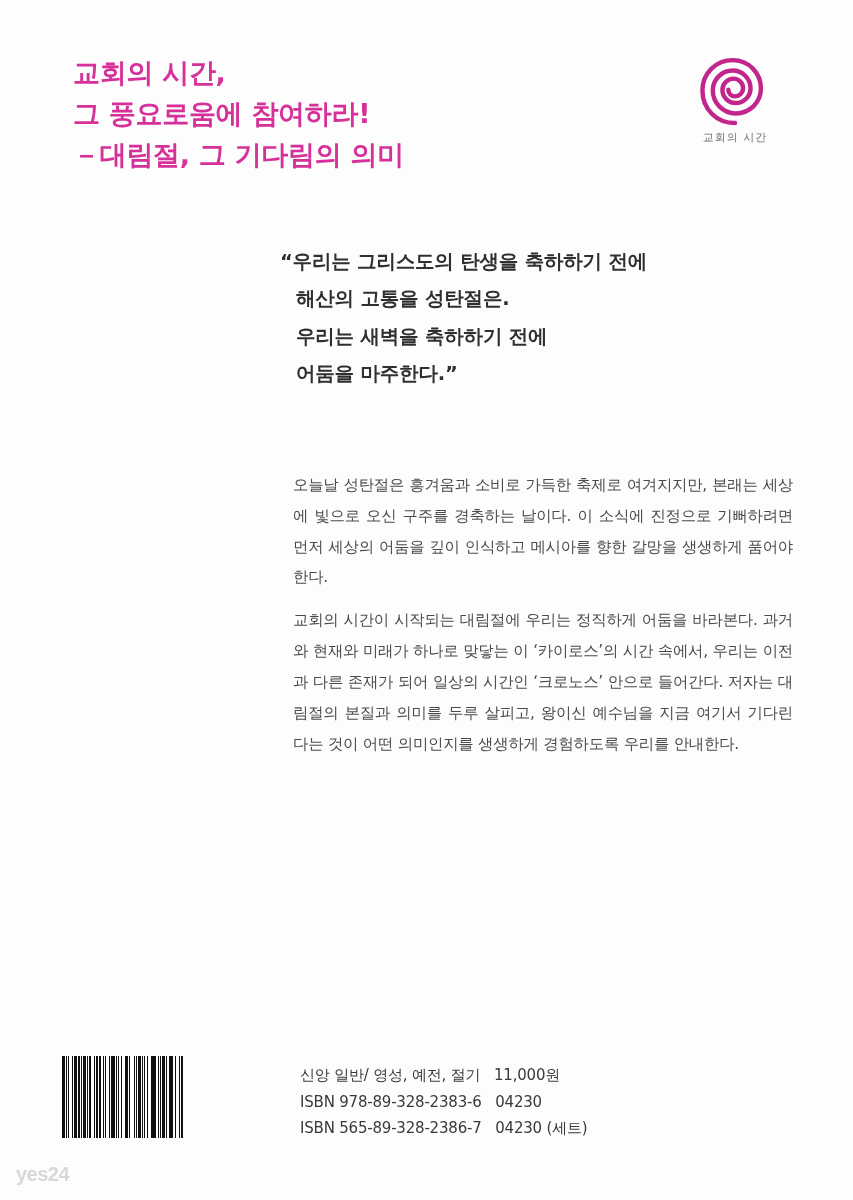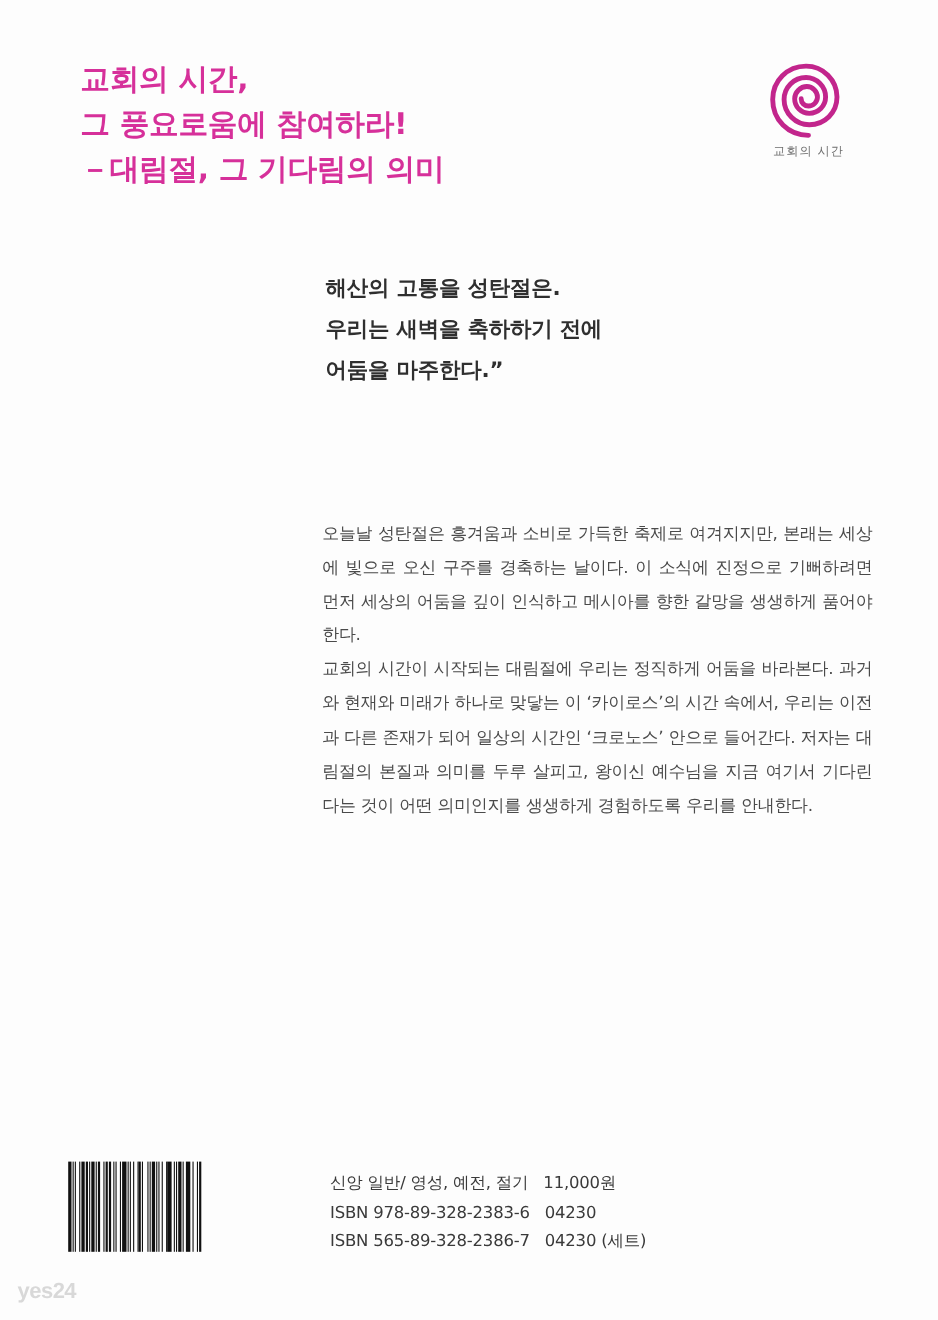--- a/index.html
+++ b/index.html
@@ -91,21 +91,21 @@
     font-family: "DejaVu Sans", sans-serif;
     font-size: 15.4px;
     line-height: 2.0;
     letter-spacing: -0.25px;
     text-align: justify;
   }
   .body-copy p {
     margin: 0;
   }
   .body-copy p + p {
-    margin-top: 0;
+    margin-top: 12px;
   }
 
   
   .barcode {
     position: absolute;
     left: 62px;
     bottom: 62px;
     width: 205px;
     height: 82px;
     display: flex;
@@ -158,20 +158,21 @@
   </div>
 
   <div class="logo-block">
     <svg class="logo-mark" viewBox="0 0 100 100" aria-hidden="true">
       <path d="M50 96 C25 96 6 77 6 52 C6 29 24 11 47 11 C68 11 85 28 85 49 C85 68 70 83 51 83 C34 83 20 69 20 52 C20 37 32 25 47 25 C60 25 71 36 71 49 C71 60 62 69 51 69 C41 69 33 61 33 51 C33 43 40 36 48 36 C55 36 61 42 61 49 C61 55 56 60 50 60 C45 60 41 56 41 51" fill="none" stroke="#c2258c" stroke-width="6" stroke-linecap="round"></path>
     </svg>
     <div class="logo-caption">교회의 시간</div>
   </div>
 
   <div class="quote">
+    <div>“우리는 그리스도의 탄생을 축하하기 전에</div>
     <div class="q-indent">해산의 고통을 성탄절은.</div>
     <div class="q-indent">우리는 새벽을 축하하기 전에</div>
     <div class="q-indent">어둠을 마주한다.”</div>
   </div>
 
   <div class="body-copy">
     <p>오늘날 성탄절은 흥겨움과 소비로 가득한 축제로 여겨지지만, 본래는 세상에 빛으로 오신 구주를 경축하는 날이다. 이 소식에 진정으로 기뻐하려면 먼저 세상의 어둠을 깊이 인식하고 메시아를 향한 갈망을 생생하게 품어야 한다.</p>
     <p>교회의 시간이 시작되는 대림절에 우리는 정직하게 어둠을 바라본다. 과거와 현재와 미래가 하나로 맞닿는 이 ‘카이로스’의 시간 속에서, 우리는 이전과 다른 존재가 되어 일상의 시간인 ‘크로노스’ 안으로 들어간다. 저자는 대림절의 본질과 의미를 두루 살피고, 왕이신 예수님을 지금 여기서 기다린다는 것이 어떤 의미인지를 생생하게 경험하도록 우리를 안내한다.</p>
   </div>
 

